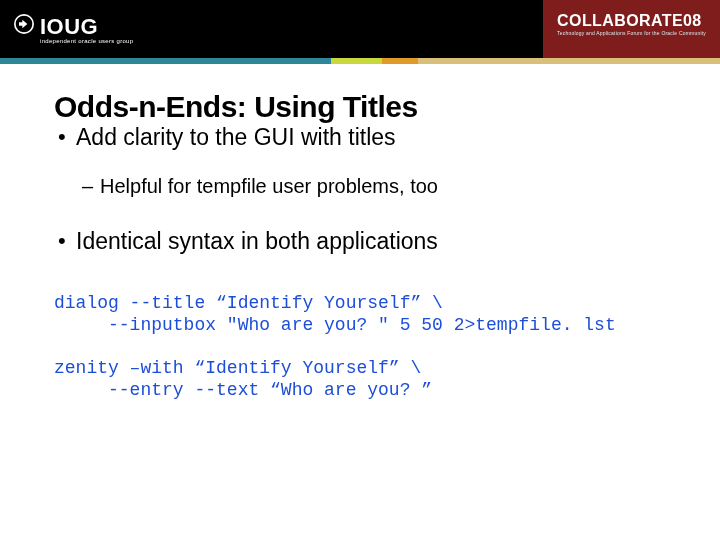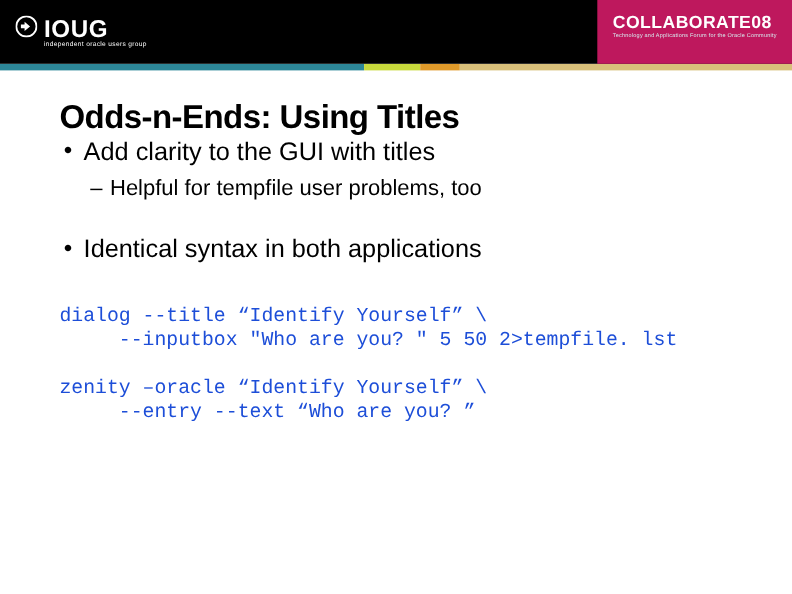--- a/index.html
+++ b/index.html
@@ -44,21 +44,21 @@
     font-size: 6px;
     letter-spacing: 0.3px;
     margin-top: -2px;
     margin-left: 26px;
   }
   .header-right {
     display: flex;
     align-items: stretch;
   }
   .collab-badge {
-    background: #be185d;
+    background: #7f1d1d;
     padding: 6px 14px 16px 14px;
     display: flex;
     flex-direction: column;
     justify-content: center;
   }
   .collab-title {
     color: #ffffff;
     font-weight: 700;
     font-size: 16px;
     letter-spacing: 0.4px;
@@ -86,21 +86,21 @@
     font-size: 30px;
     color: #000000;
     letter-spacing: -0.5px;
   }
   .bullet-list {
     list-style: none;
     color: #000000;
   }
   .bullet {
     font-size: 23px;
-    margin-bottom: 9px;
+    margin-bottom: 24px;
     padding-left: 22px;
     position: relative;
   }
   .bullet::before {
     content: "•";
     position: absolute;
     left: 4px;
     top: 0;
     font-size: 22px;
   }
@@ -162,15 +162,15 @@
   <h1 class="slide-title">Odds-n-Ends: Using Titles</h1>
 
   <ul class="bullet-list">
     <li class="bullet">Add clarity to the GUI with titles</li>
     <li class="sub-bullet">Helpful for tempfile user problems, too</li>
     <li class="bullet bullet2">Identical syntax in both applications</li>
   </ul>
 
   <div class="code-block">dialog --title “Identify Yourself” \
      --inputbox "Who are you? " 5 50 2&gt;tempfile. lst</div>
-  <div class="code-block">zenity –oracle “Identify Yourself” \
+  <div class="code-block">zenity –with “Identify Yourself” \
      --entry --text “Who are you? ”</div>
 </div>
 
 </body></html>

